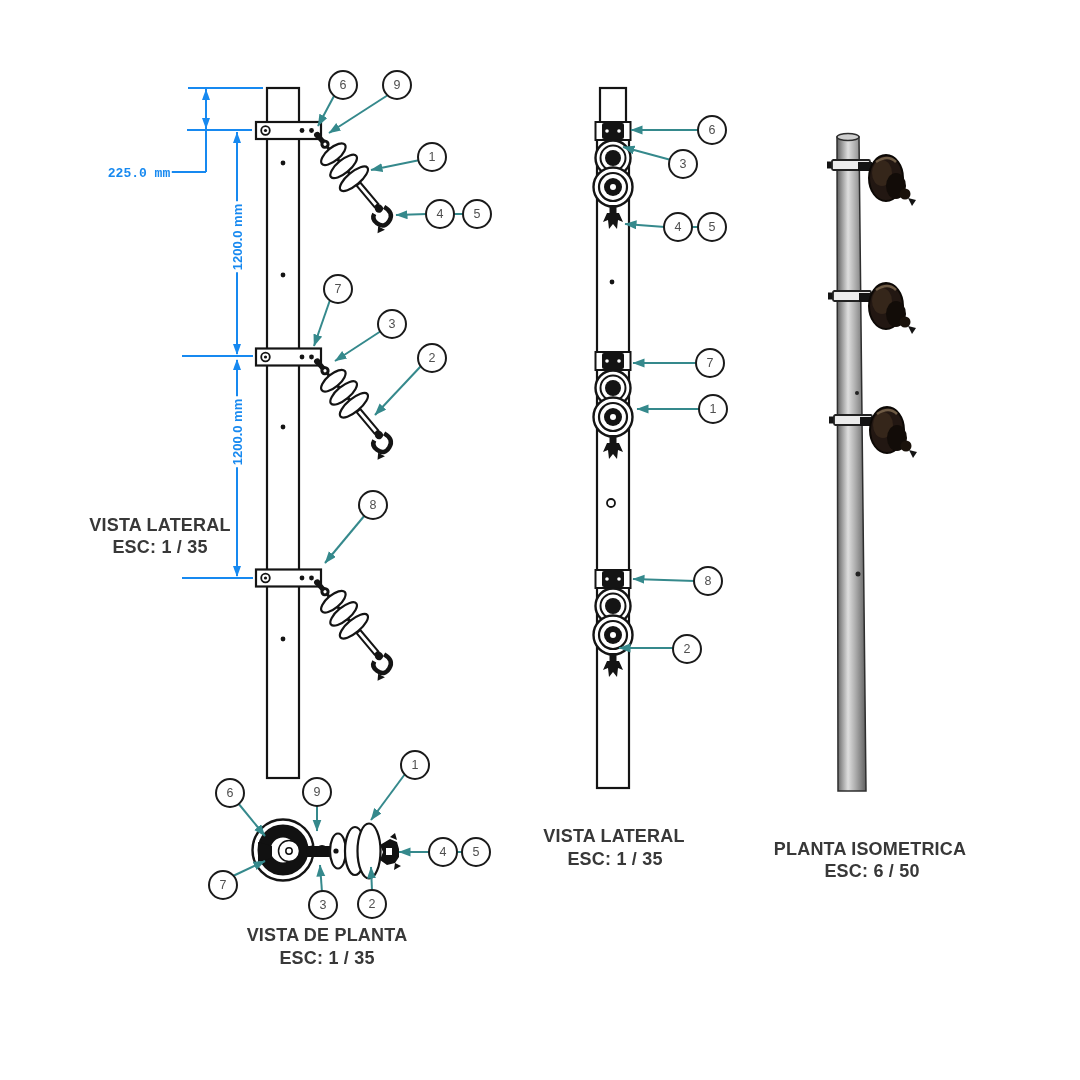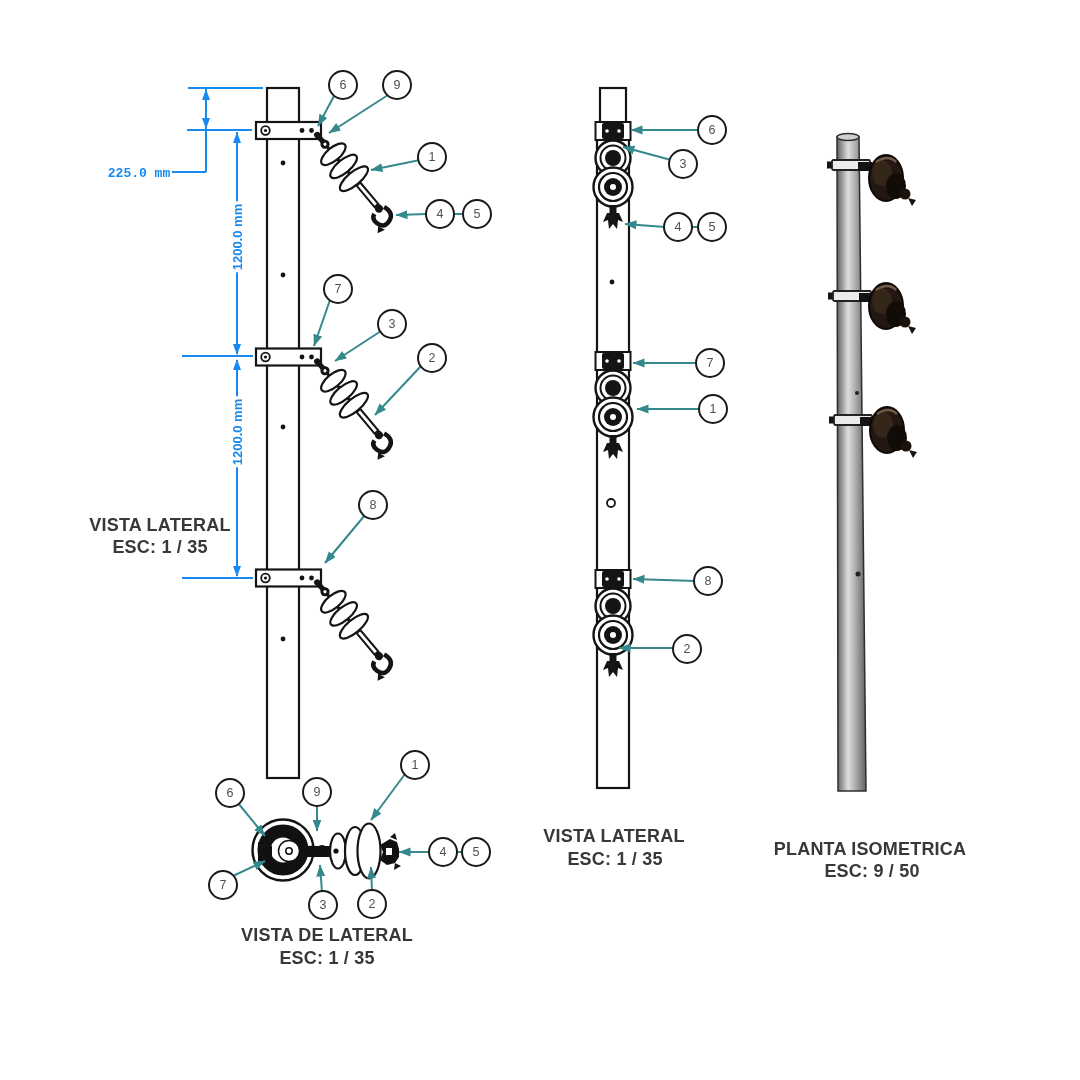--- a/index.html
+++ b/index.html
@@ -232,25 +232,25 @@
   <div class="dimtext" style="left:139px;top:173px;font-family:Liberation Mono, monospace;">225.0 mm</div>
   <div class="dimtext vert" style="left:237px;top:237px;">1200.0 mm</div>
   <div class="dimtext vert" style="left:237px;top:432px;">1200.0 mm</div>
 
   <div class="viewtitle" style="left:160px;top:525px;">VISTA LATERAL</div>
   <div class="viewtitle" style="left:160px;top:547px;">ESC: 1 / 35</div>
 
   <div class="viewtitle" style="left:614px;top:836px;">VISTA LATERAL</div>
   <div class="viewtitle" style="left:615px;top:859px;">ESC: 1 / 35</div>
 
-  <div class="viewtitle" style="left:327px;top:935px;">VISTA DE LATERAL</div>
+  <div class="viewtitle" style="left:327px;top:935px;">VISTA DE PLANTA</div>
   <div class="viewtitle" style="left:327px;top:958px;">ESC: 1 / 35</div>
 
   <div class="viewtitle" style="left:870px;top:849px;">PLANTA ISOMETRICA</div>
-  <div class="viewtitle" style="left:872px;top:871px;">ESC: 9 / 50</div>
+  <div class="viewtitle" style="left:872px;top:871px;">ESC: 6 / 50</div>
 
   <div class="balloon" style="left:343px;top:85px;">6</div>
   <div class="balloon" style="left:397px;top:85px;">9</div>
   <div class="balloon" style="left:432px;top:157px;">1</div>
   <div class="balloon" style="left:440px;top:214px;">4</div>
   <div class="balloon" style="left:477px;top:214px;">5</div>
   <div class="balloon" style="left:338px;top:289px;">7</div>
   <div class="balloon" style="left:392px;top:324px;">3</div>
   <div class="balloon" style="left:432px;top:358px;">2</div>
   <div class="balloon" style="left:373px;top:505px;">8</div>

